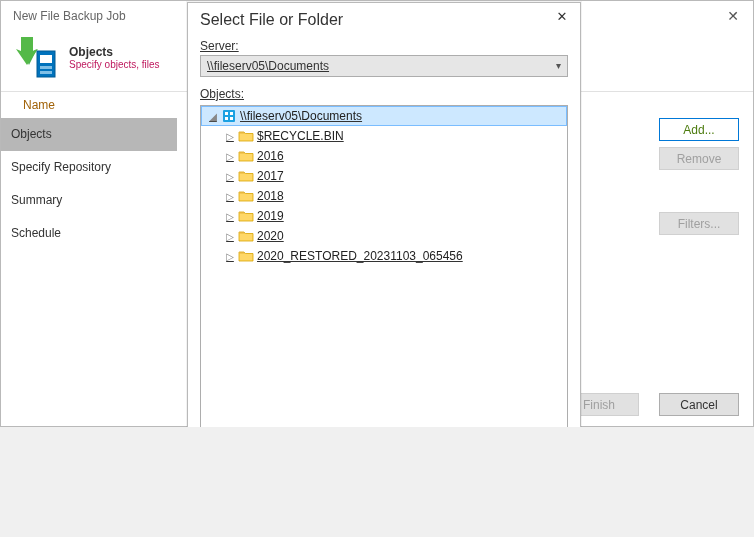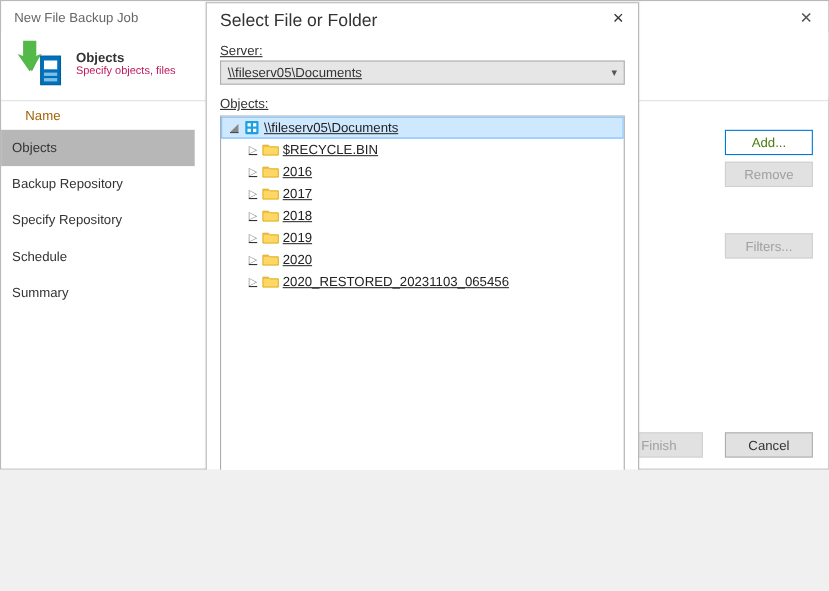--- a/index.html
+++ b/index.html
@@ -70,24 +70,23 @@
         <div class="wizard-sub">Specify objects, files</div>
       </div>
     </div>
   </div>
 
   <div class="wizard-body">
     <div class="sidebar">
       <div class="sidebar-header">Name</div>
       <div id="sidebar-items">
           <div class="sidebar-item sel">Objects</div>
-          <div class="sidebar-item">Backup Repository</div>
           <div class="sidebar-item">Specify Repository</div>
+          <div class="sidebar-item">Summary</div>
           <div class="sidebar-item">Schedule</div>
-          <div class="sidebar-item">Summary</div>
         </div>
     </div>
     <div class="content-area">
 
       <div class="right-buttons">
         <div class="btn primary">Add...</div>
         <div class="btn disabled">Remove</div>
         <div style="height:30px"></div>
         <div class="btn disabled">Filters...</div>
       </div>

